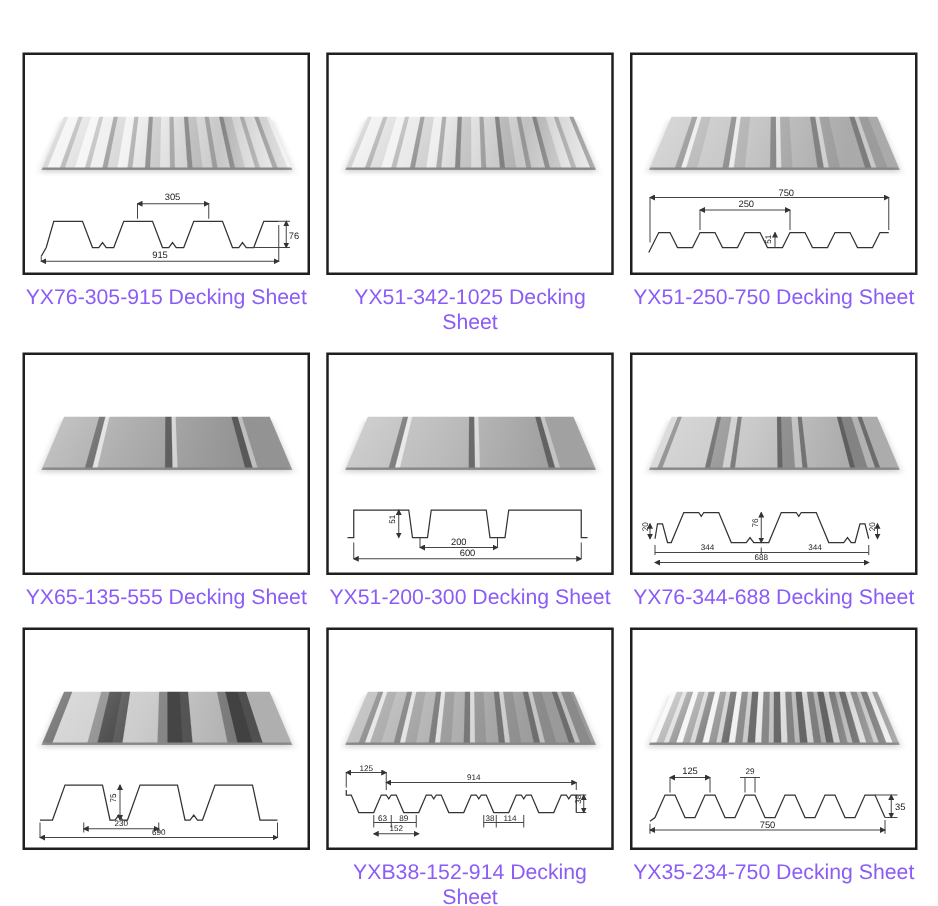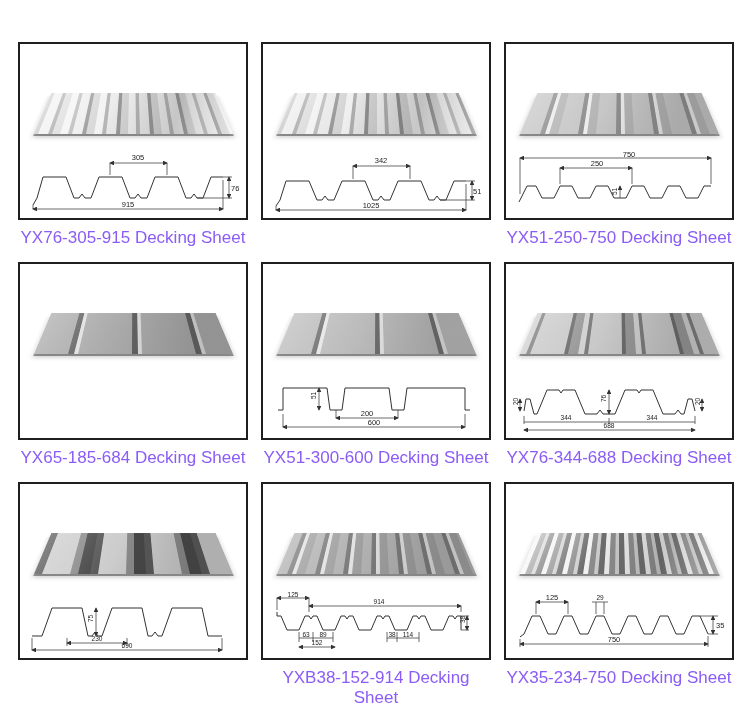--- a/index.html
+++ b/index.html
@@ -72,38 +72,22 @@
       </div>
     </div>
     <div class="cap">YX76-305-915 Decking Sheet</div>
   </div>
 
   <div class="cell">
     <div class="box">
       <div class="r3d">
           <div class="sheet sheen s2"></div>
         </div>
-      <div class="drw">
-        <svg width="214" height="64" viewBox="0 0 214 64">
-          <path d="M7,56 L11,50 L17,31 H40 L48,50 H53 L56,46 L59,50 H65 L73,31 H96 L104,50 H109 L112,46 L115,50 H121 L129,31 H152 L160,50 H165 L168,46 L171,50 H177 L185,31 H197"></path>
-          <line class="dim" x1="84" y1="29" x2="84" y2="16"></line>
-            <line class="dim" x1="141" y1="29" x2="141" y2="16"></line>
-          <line class="dim" x1="84" y1="16" x2="141" y2="16" marker-start="url(#as)" marker-end="url(#ae)"></line>
-          <text x="112" y="13" text-anchor="middle">342</text>
-          <line class="dim" x1="7" y1="56" x2="7" y2="60"></line>
-            <line class="dim" x1="197" y1="34" x2="197" y2="60"></line>
-          <line class="dim" x1="7" y1="60" x2="197" y2="60" marker-start="url(#as)" marker-end="url(#ae)"></line>
-          <text x="102" y="57.5" text-anchor="middle">1025</text>
-          <line class="dim" x1="197" y1="31" x2="206" y2="31"></line>
-            <line class="dim" x1="171" y1="50" x2="206" y2="50"></line>
-          <line class="dim" x1="203" y1="31" x2="203" y2="50" marker-start="url(#as)" marker-end="url(#ae)"></line>
-          <text x="204" y="44">51</text>
-        </svg>
-      </div>
-    </div>
+    </div>
+    <div class="cap">YX51-342-1025 Decking Sheet</div>
   </div>
 
   <div class="cell">
     <div class="box">
       <div class="r3d">
           <div class="sheet matte s3"></div>
         </div>
       <div class="drw">
         <svg width="214" height="64" viewBox="0 0 214 64">
           <path d="M7,52 L15,36 H24 L30,48 H42 L48,36 H60 L66,48 H78 L84,36 H96 L102,48 H114 L120,36 H132 L138,48 H150 L156,36 H168 L174,48 H186 L192,36 H199"></path>
@@ -122,21 +106,21 @@
     </div>
     <div class="cap">YX51-250-750 Decking Sheet</div>
   </div>
 
   <div class="cell">
     <div class="box">
       <div class="r3d">
           <div class="sheet matte s4"></div>
         </div>
     </div>
-    <div class="cap">YX65-185-684 Decking Sheet</div>
+    <div class="cap">YX65-135-555 Decking Sheet</div>
   </div>
 
   <div class="cell">
     <div class="box">
       <div class="r3d">
           <div class="sheet matte s5"></div>
         </div>
       <div class="drw">
         <svg width="214" height="64" viewBox="0 0 214 64">
           <path d="M9,40 H14 V18 H58 L61,40 H73 L76,18 H120 L123,40 H135 L138,18 H196 V40 H201"></path>
@@ -146,21 +130,21 @@
             <line class="dim" x1="129" y1="40" x2="129" y2="48"></line>
           <line class="dim" x1="67" y1="48" x2="129" y2="48" marker-start="url(#as)" marker-end="url(#ae)"></line>
           <text x="98" y="46" text-anchor="middle">200</text>
           <line class="dim" x1="14" y1="44" x2="14" y2="57"></line>
             <line class="dim" x1="196" y1="44" x2="196" y2="57"></line>
           <line class="dim" x1="14" y1="57" x2="196" y2="57" marker-start="url(#as)" marker-end="url(#ae)"></line>
           <text x="105" y="55" text-anchor="middle">600</text>
         </svg>
       </div>
     </div>
-    <div class="cap">YX51-300-600 Decking Sheet</div>
+    <div class="cap">YX51-200-300 Decking Sheet</div>
   </div>
 
   <div class="cell">
     <div class="box">
       <div class="r3d">
           <div class="sheet matte s6"></div>
         </div>
       <div class="drw">
         <svg width="214" height="64" viewBox="0 0 214 64">
           <path d="M12,41 L14,29 H18 L22,44 H25 L35,20 H47 L49,23 L51,20 H63 L73,44 H85 L88,40 L91,44 H103 L113,20 H125 L127,23 L129,20 H141 L151,44 H163 L166,40 L169,44 H172 L176,29 H180 L183,41"></path>

